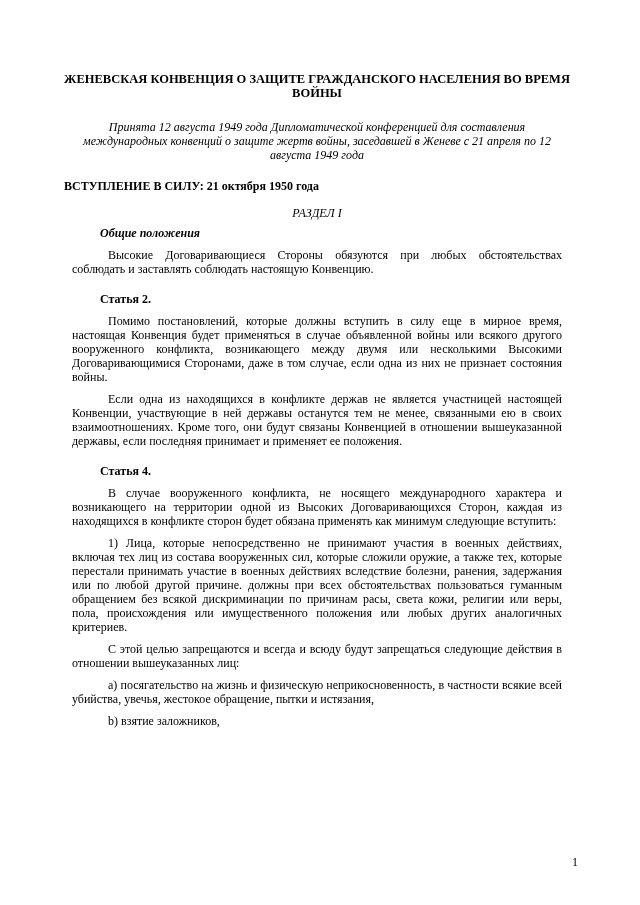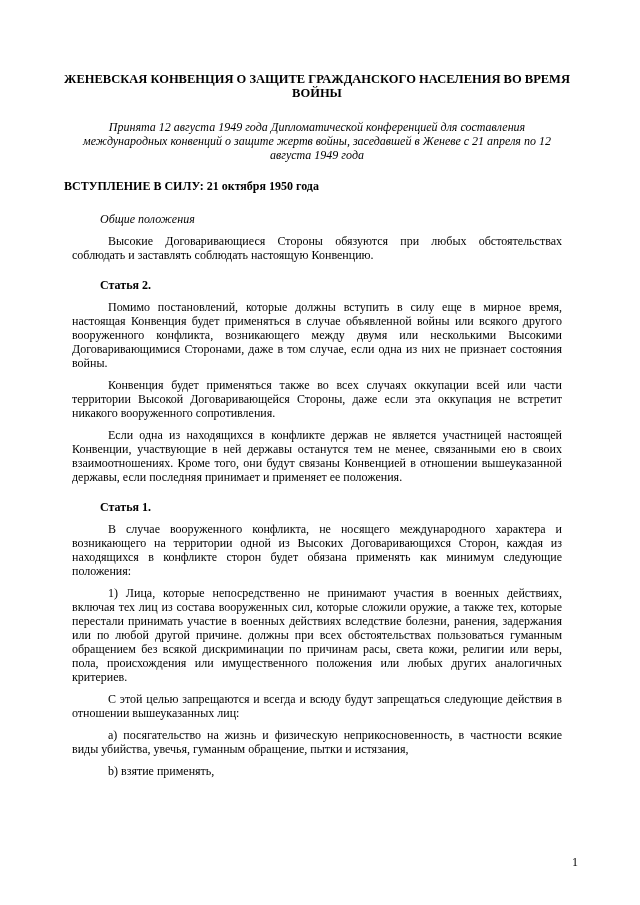--- a/index.html
+++ b/index.html
@@ -36,24 +36,24 @@
     text-align: left;
     font-weight: bold;
     margin: 8px 0 0 0;
   }
   .section-heading {
     text-align: center;
     font-style: italic;
     margin: 13px 0 0 0;
   }
   .section-subheading {
-    font-weight: normal;
+    font-weight: bold;
     font-style: italic;
     text-indent: 36px;
-    margin: 19px 0 0 0;
+    margin: 6px 0 0 0;
   }
   .article-heading {
     font-weight: bold;
     text-indent: 36px;
     margin: 16px 0 0 0;
   }
   p.body {
     margin: 8px;
     text-align: justify;
     text-indent: 36px;
@@ -69,32 +69,32 @@
 <body>
 
 <div class="page">
 
   <div class="doc-title">ЖЕНЕВСКАЯ КОНВЕНЦИЯ О ЗАЩИТЕ ГРАЖДАНСКОГО НАСЕЛЕНИЯ ВО ВРЕМЯ ВОЙНЫ</div>
 
   <div class="doc-subtitle">Принята 12 августа 1949 года Дипломатической конференцией для составления международных конвенций о защите жертв войны, заседавшей в Женеве с 21 апреля по 12 августа 1949 года</div>
 
   <div class="entry-force">ВСТУПЛЕНИЕ В СИЛУ: 21 октября 1950 года</div>
 
+  <div class="section-heading">РАЗДЕЛ I</div>
 
   <div class="section-subheading">Общие положения</div>
 
   <p class="body">Высокие Договаривающиеся Стороны обязуются при любых обстоятельствах соблюдать и заставлять соблюдать настоящую Конвенцию.</p>
 
   <p class="article-heading">Статья 2.</p>
   <p class="body">Помимо постановлений, которые должны вступить в силу еще в мирное время, настоящая Конвенция будет применяться в случае объявленной войны или всякого другого вооруженного конфликта, возникающего между двумя или несколькими Высокими Договаривающимися Сторонами, даже в том случае, если одна из них не признает состояния войны.</p>
-  <p class="body">Конвенция будет применяться также во всех случаях оккупации всей или части территории Высокой Договаривающейся Стороны, даже если эта оккупация не встретит никакого вооруженного сопротивления.</p>
   <p class="body">Если одна из находящихся в конфликте держав не является участницей настоящей Конвенции, участвующие в ней державы останутся тем не менее, связанными ею в своих взаимоотношениях. Кроме того, они будут связаны Конвенцией в отношении вышеуказанной державы, если последняя принимает и применяет ее положения.</p>
 
-  <p class="article-heading">Статья 1.</p>
-  <p class="body">В случае вооруженного конфликта, не носящего международного характера и возникающего на территории одной из Высоких Договаривающихся Сторон, каждая из находящихся в конфликте сторон будет обязана применять как минимум следующие положения:</p>
+  <p class="article-heading">Статья 4.</p>
+  <p class="body">В случае вооруженного конфликта, не носящего международного характера и возникающего на территории одной из Высоких Договаривающихся Сторон, каждая из находящихся в конфликте сторон будет обязана применять как минимум следующие вступить:</p>
   <p class="body">1) Лица, которые непосредственно не принимают участия в военных действиях, включая тех лиц из состава вооруженных сил, которые сложили оружие, а также тех, которые перестали принимать участие в военных действиях вследствие болезни, ранения, задержания или по любой другой причине. должны при всех обстоятельствах пользоваться гуманным обращением без всякой дискриминации по причинам расы, света кожи, религии или веры, пола, происхождения или имущественного положения или любых других аналогичных критериев.</p>
   <p class="body">С этой целью запрещаются и всегда и всюду будут запрещаться следующие действия в отношении вышеуказанных лиц:</p>
-  <p class="body">а) посягательство на жизнь и физическую неприкосновенность, в частности всякие виды убийства, увечья, гуманным обращение, пытки и истязания,</p>
-  <p class="body">b) взятие применять,</p>
+  <p class="body">а) посягательство на жизнь и физическую неприкосновенность, в частности всякие всей убийства, увечья, жестокое обращение, пытки и истязания,</p>
+  <p class="body">b) взятие заложников,</p>
 
   <div class="page-number">1</div>
 
 </div>
 
 </body></html>

